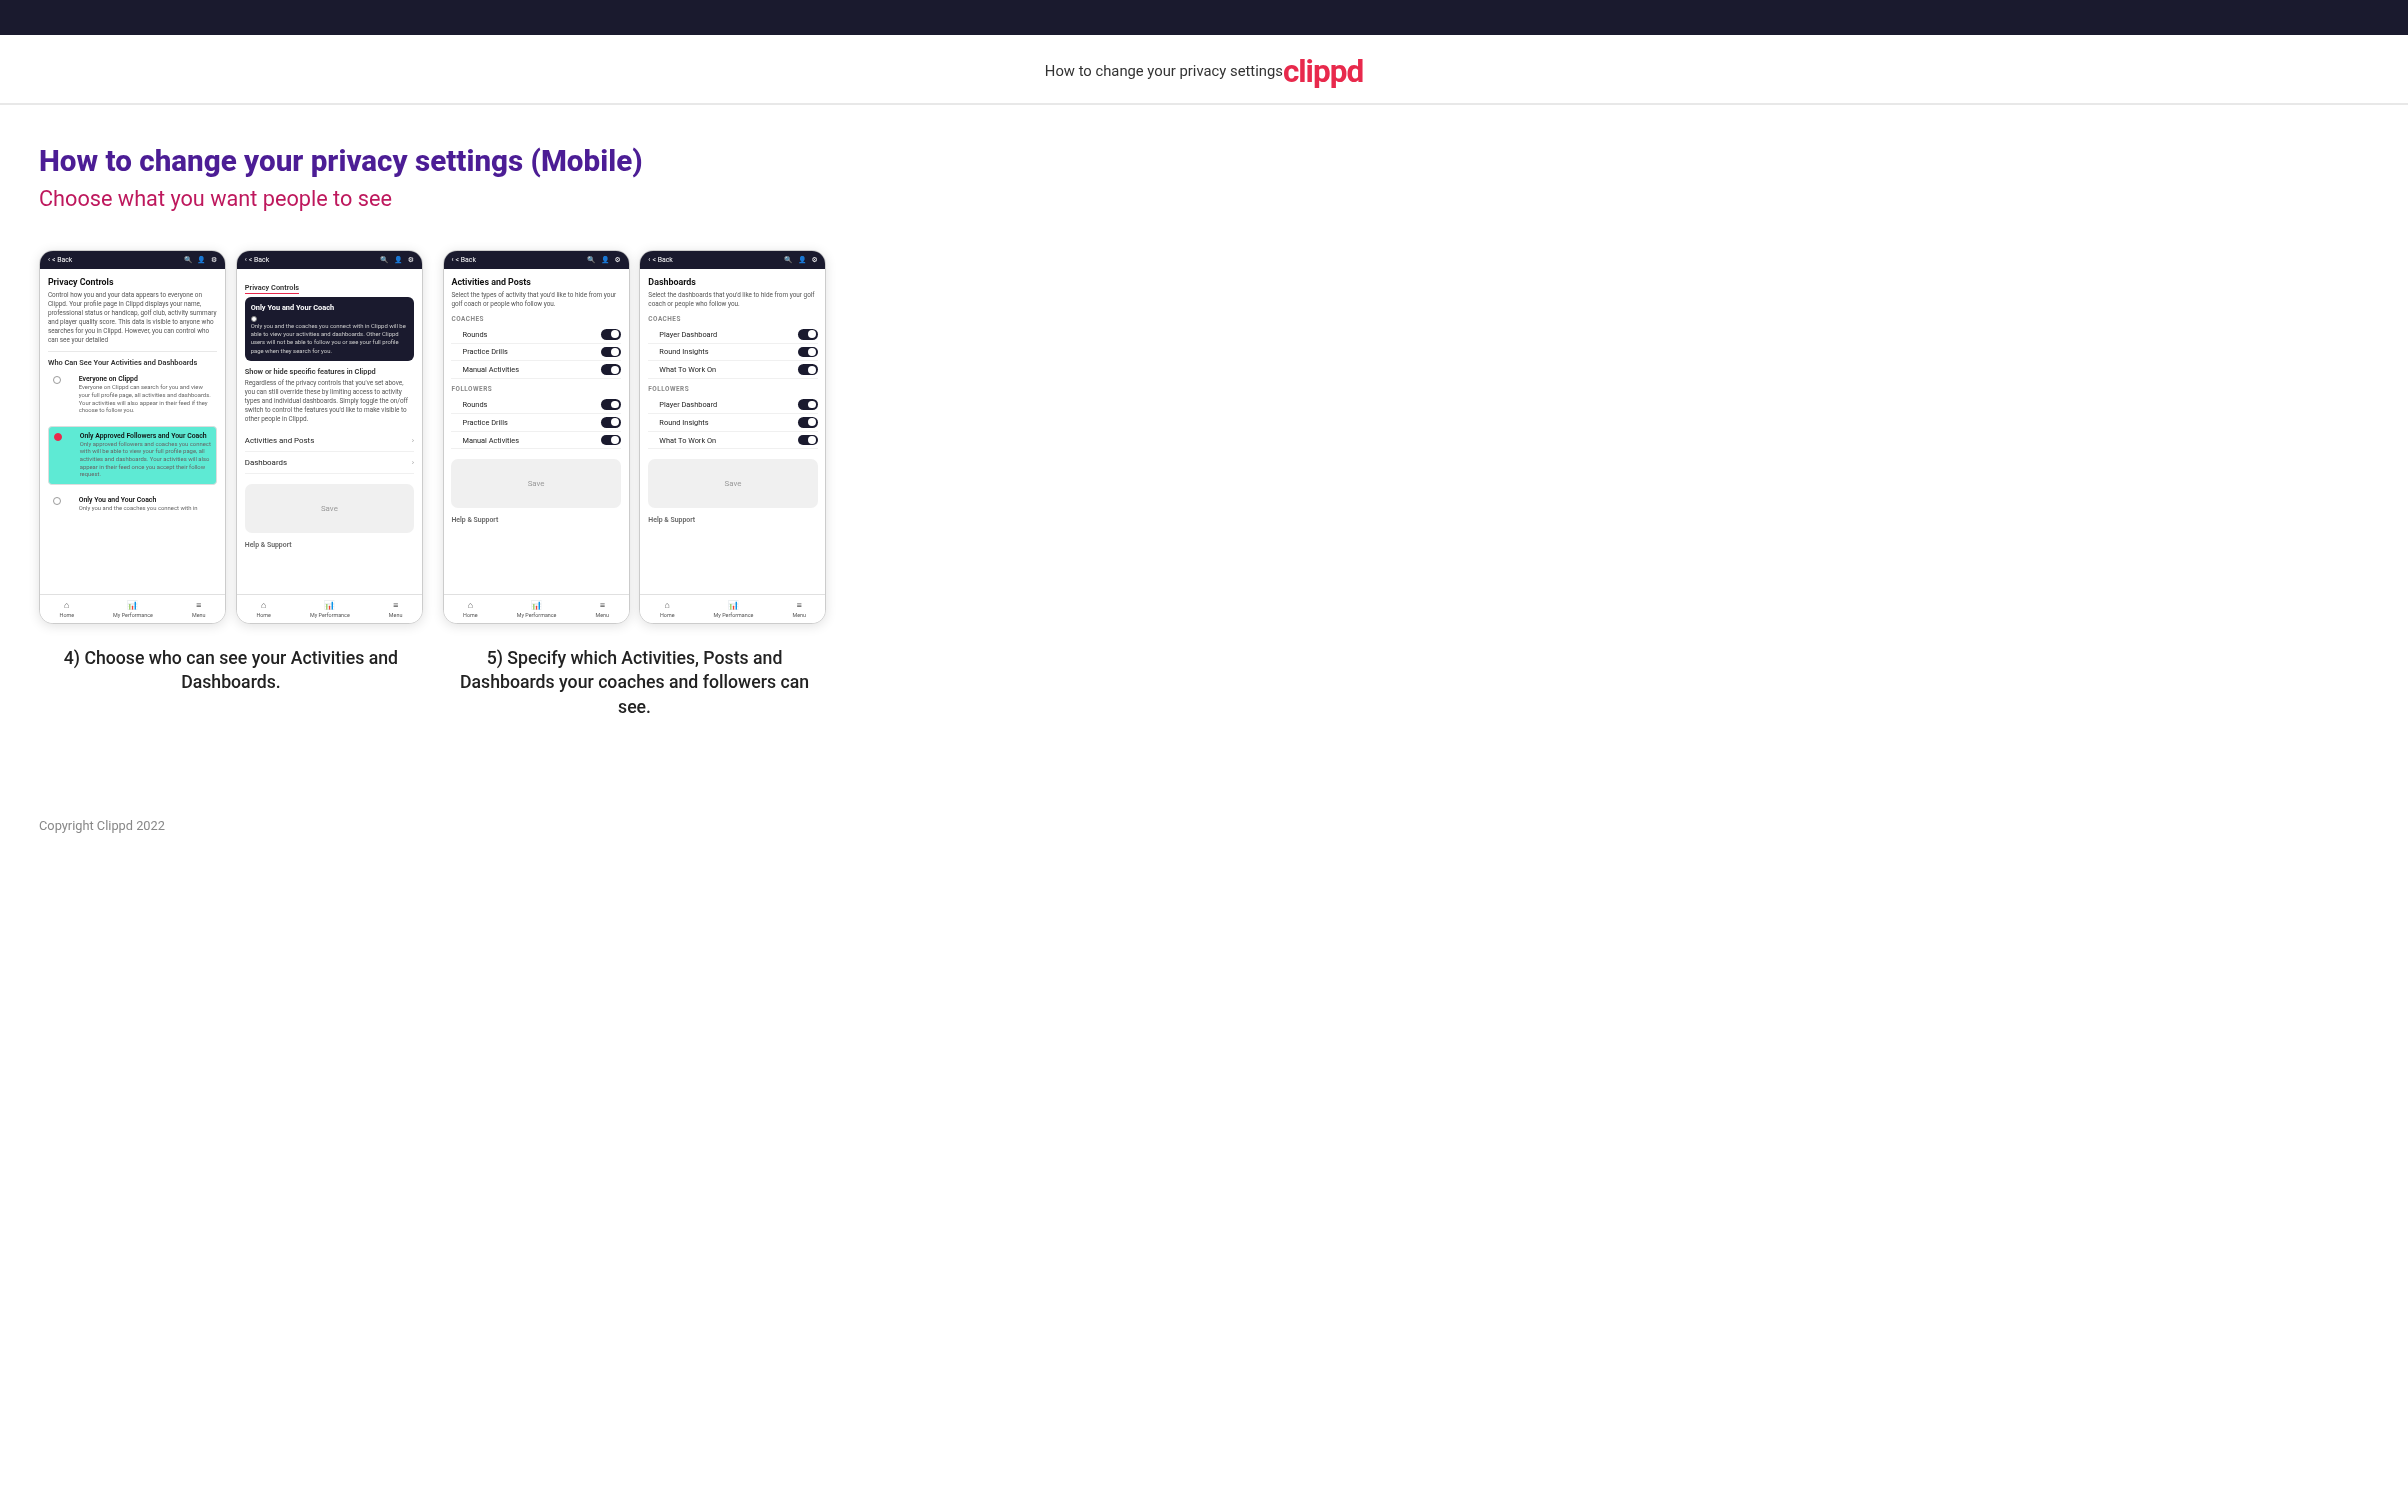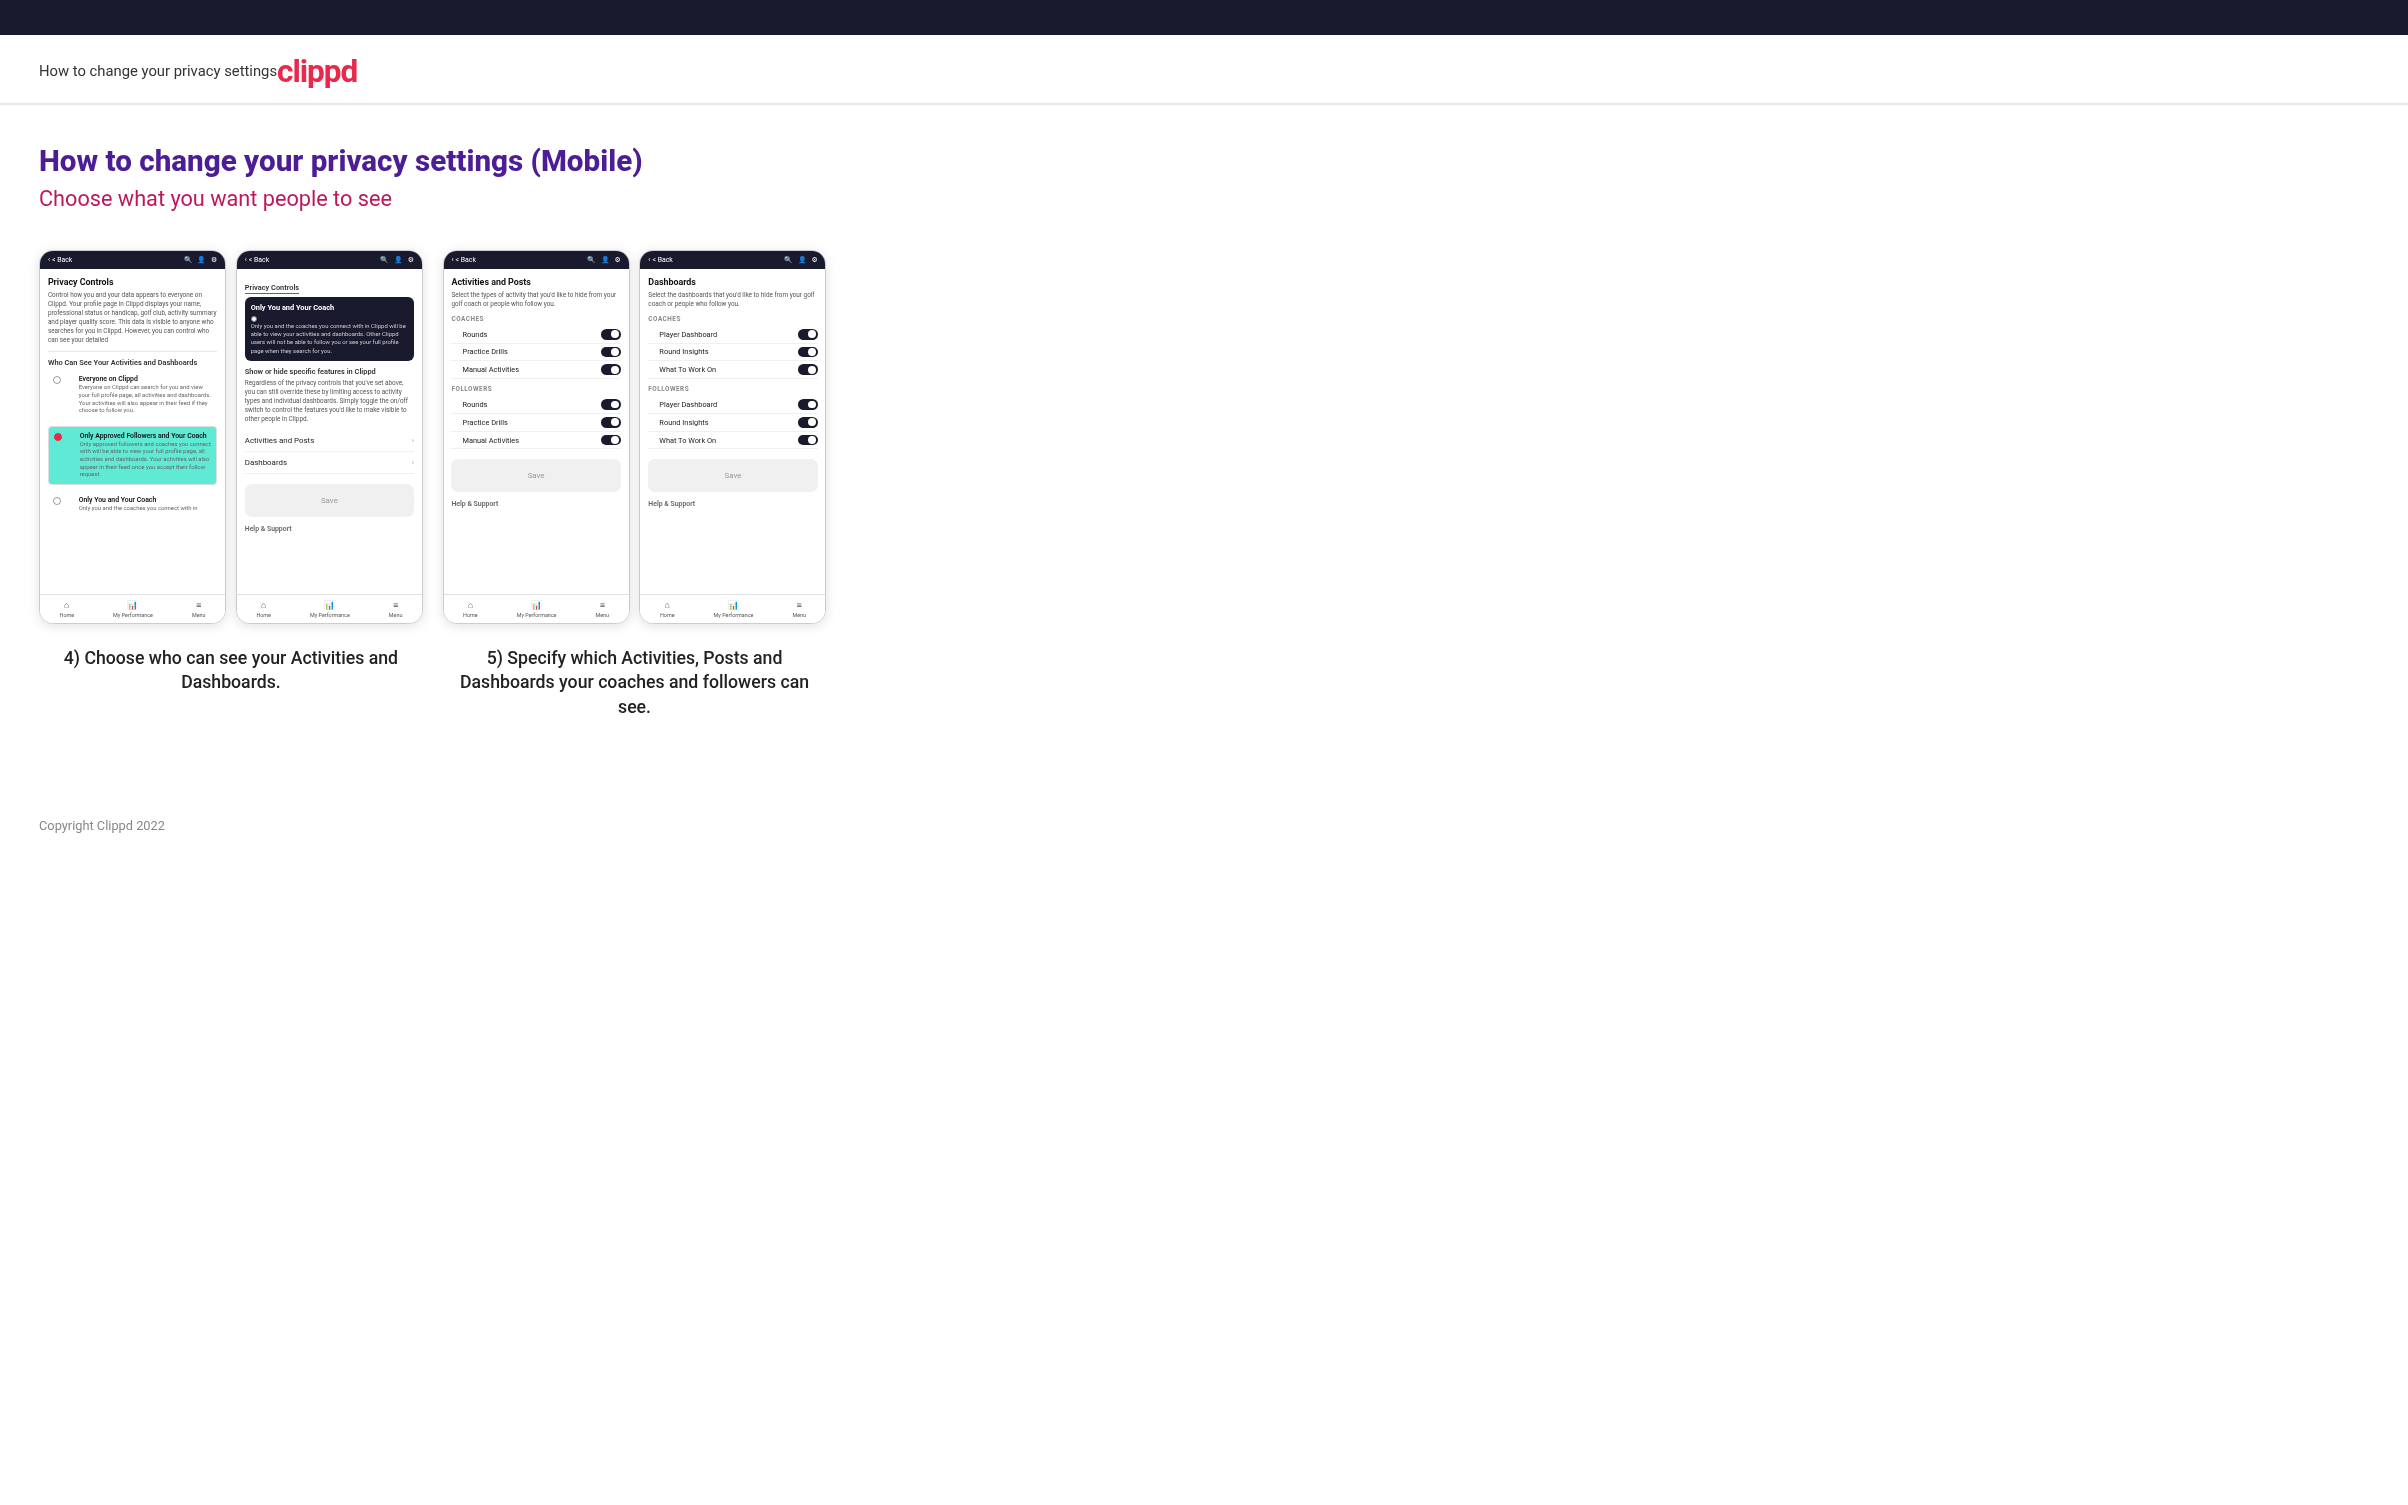--- a/index.html
+++ b/index.html
@@ -13,21 +13,21 @@
     
     .top-bar {
       background: #1a1a2e;
       height: 35px;
       width: 100%;
     }
 
     .header {
       display: flex;
       align-items: center;
-      justify-content: flex-start;
+      justify-content: center;
       padding: 17.7px 39px 13.8px;
       border-bottom: 2px solid #e8e8e8;
     }
 
     .header-title {
       font-size: 14.8px;
       color: #333;
       font-weight: 400;
     }
 
@@ -276,21 +276,21 @@
       font-size: 7.9px;
     }
 
     
     .save-btn {
       width: 100%;
       background: #f0f0f0;
       color: #999;
       border: none;
       border-radius: 7px;
-      padding: 12px;
+      padding: 20px;
       font-size: 7.9px;
       text-align: center;
       margin-top: 9.9px;
     }
 
     .help-support {
       font-size: 6.9px;
       color: #666;
       margin-top: 7.9px;
       font-weight: 600;

